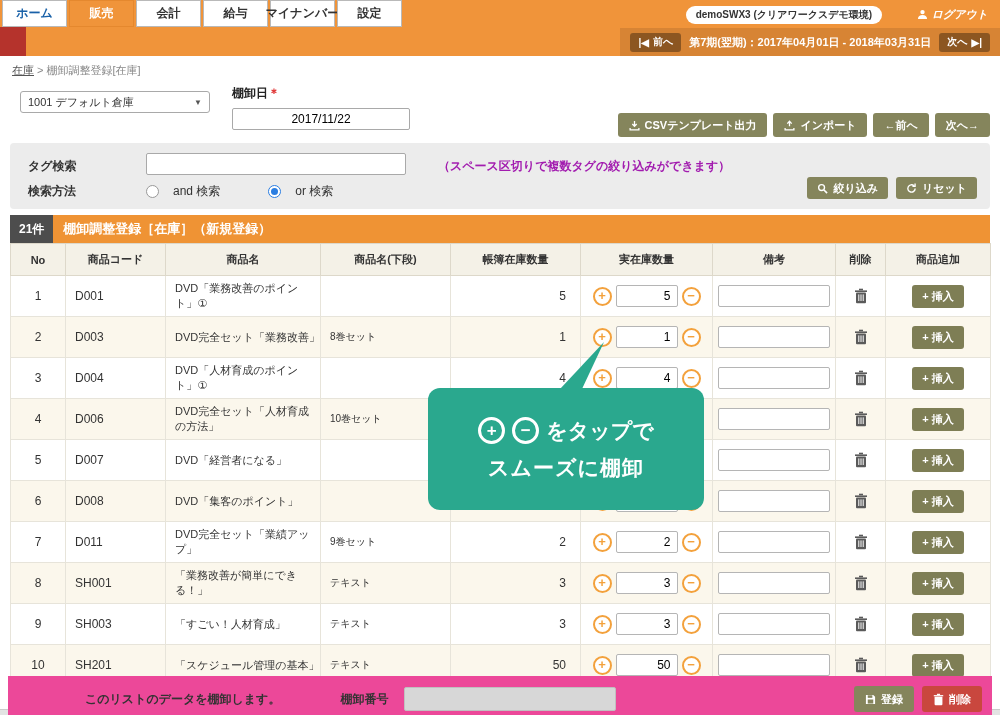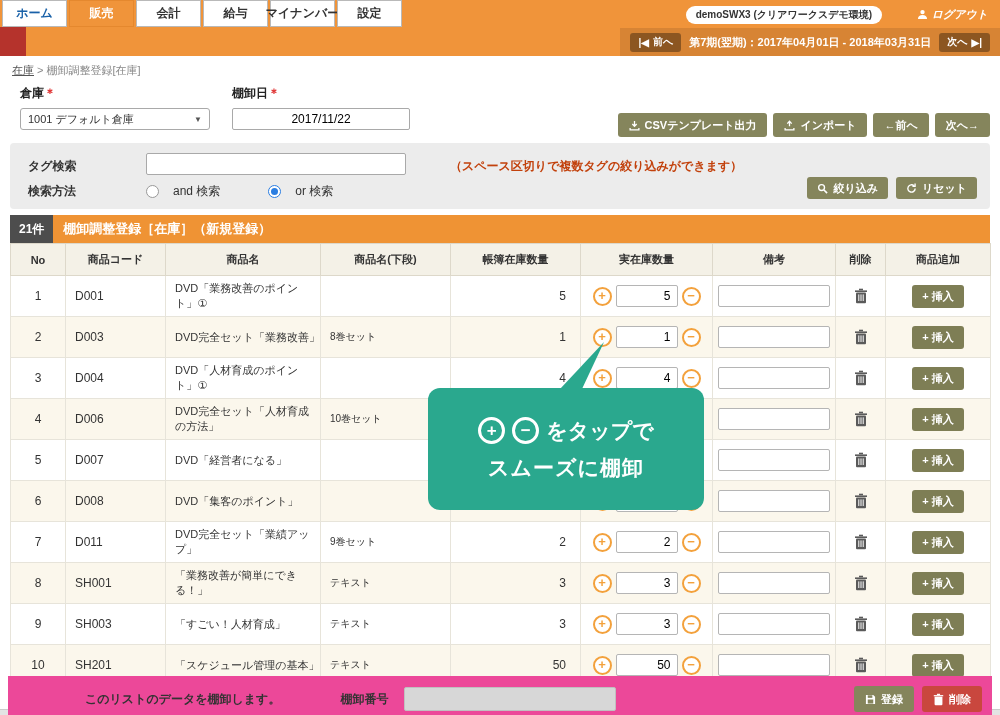--- a/index.html
+++ b/index.html
@@ -37,21 +37,21 @@
   .date-group { position:absolute; left:222px; top:2px; }
   .date-input { margin-top:6px; width:178px; height:22px; border:1px solid #a9a9a9; border-radius:2px; text-align:center; font-size:12px; }
   .form-buttons { position:absolute; right:0; bottom:4px; display:flex; gap:6px; }
   .btn-olive { background:#85855c; color:#fff; border:none; border-radius:3px; font-size:11px; font-weight:bold; height:24px; padding:0 11px; display:flex; align-items:center; gap:5px; cursor:pointer; }
 
   
   .search-box { margin:2px 10px 0; background:#ececec; border-radius:4px; padding:7px 18px 9px; position:relative; }
   .search-row { display:flex; align-items:flex-end; height:25px; }
   .search-label { width:118px; font-size:12px; font-weight:bold; }
   .tag-input { width:260px; height:22px; border:1px solid #a9a9a9; border-radius:2px; background:#fff; padding:0 6px; font-size:12px; }
-  .search-hint { margin-left:44px; font-size:12px; font-weight:bold; color:#c2410c; }
+  .search-hint { margin-left:32px; font-size:12px; font-weight:bold; color:#a21caf; }
   .radio { display:flex; align-items:center; gap:14px; font-size:12px; cursor:pointer; }
   .radio + .radio { margin-left:48px; }
   .radio-dot { width:13px; height:13px; border-radius:50%; border:1px solid #999; background:#fff; position:relative; }
   .radio.selected .radio-dot { border-color:#2a7de1; }
   .radio.selected .radio-dot::after { content:""; position:absolute; left:2px; top:2px; width:7px; height:7px; border-radius:50%; background:#2a7de1; }
   .search-buttons { position:absolute; right:13px; bottom:10px; display:flex; gap:8px;margin-left:45px; }
   .btn-olive.small { height:22px; padding:0 10px; }
 
   
   .section-bar { margin:6px 10px 0; height:28px; background:#ef9334; display:flex; align-items:center; gap:10px; }
@@ -136,23 +136,20 @@
   <div class="breadcrumb-row">
     <div class="breadcrumb">
       <span class="parent">在庫</span>
       <span>&gt;</span>
       <span>棚卸調整登録[在庫]</span>
     </div>
   </div>
 
   <div class="form-row">
     <div class="warehouse-group">
-      <div class="field-label">
-        <span>倉庫</span><span class="req">＊</span>
-      </div>
       <div class="select-box">
         <span>1001 デフォルト倉庫</span>
         <span class="select-arrow">▼</span>
       </div>
     </div>
     <div class="date-group">
       <div class="field-label">
         <span>棚卸日</span><span class="req">＊</span>
       </div>
       <input class="date-input" value="2017/11/22" style="">

